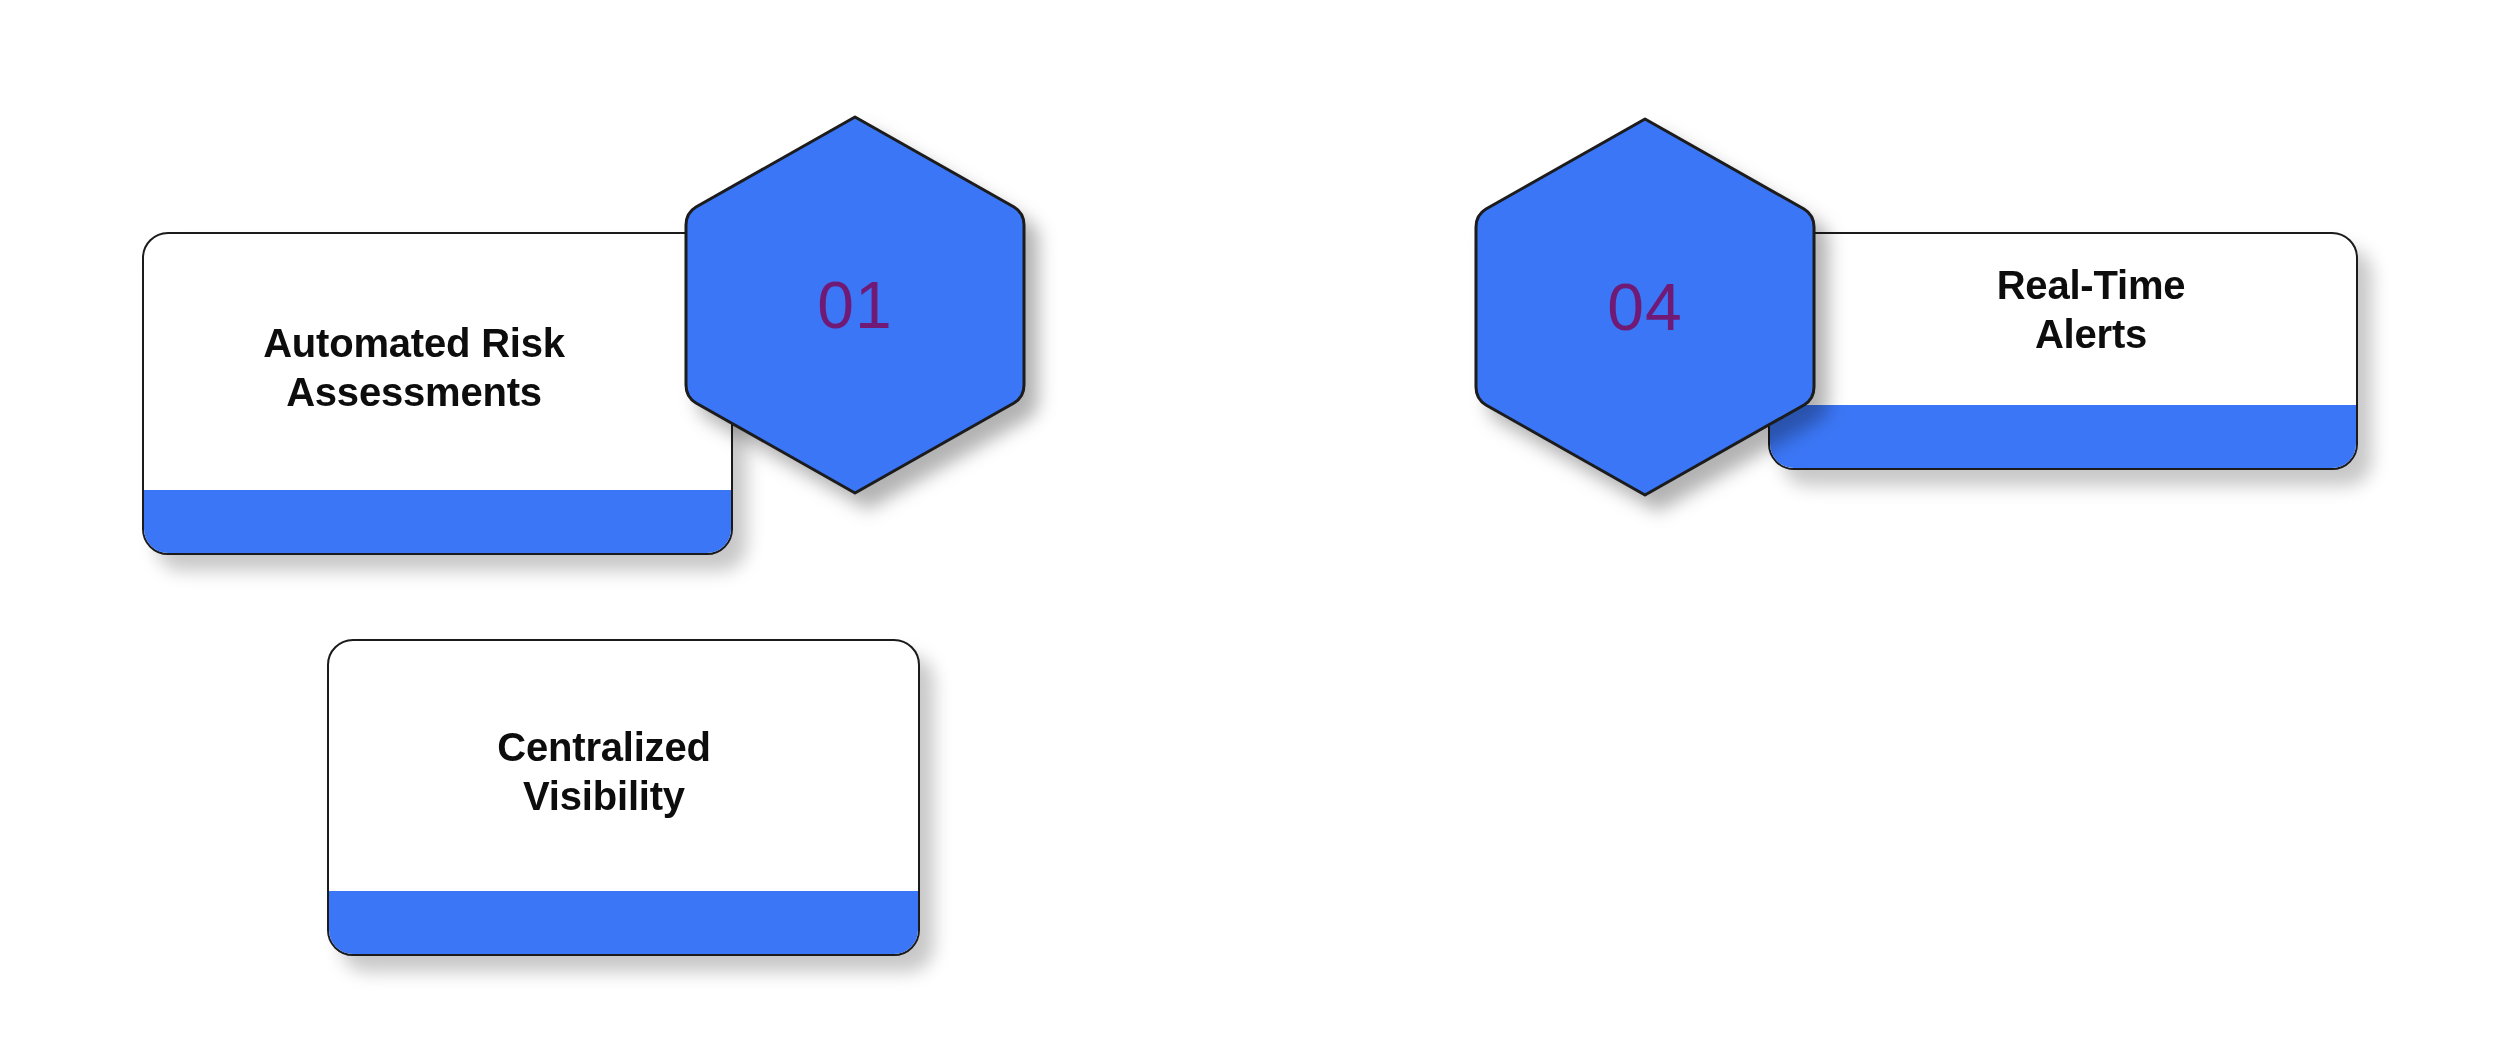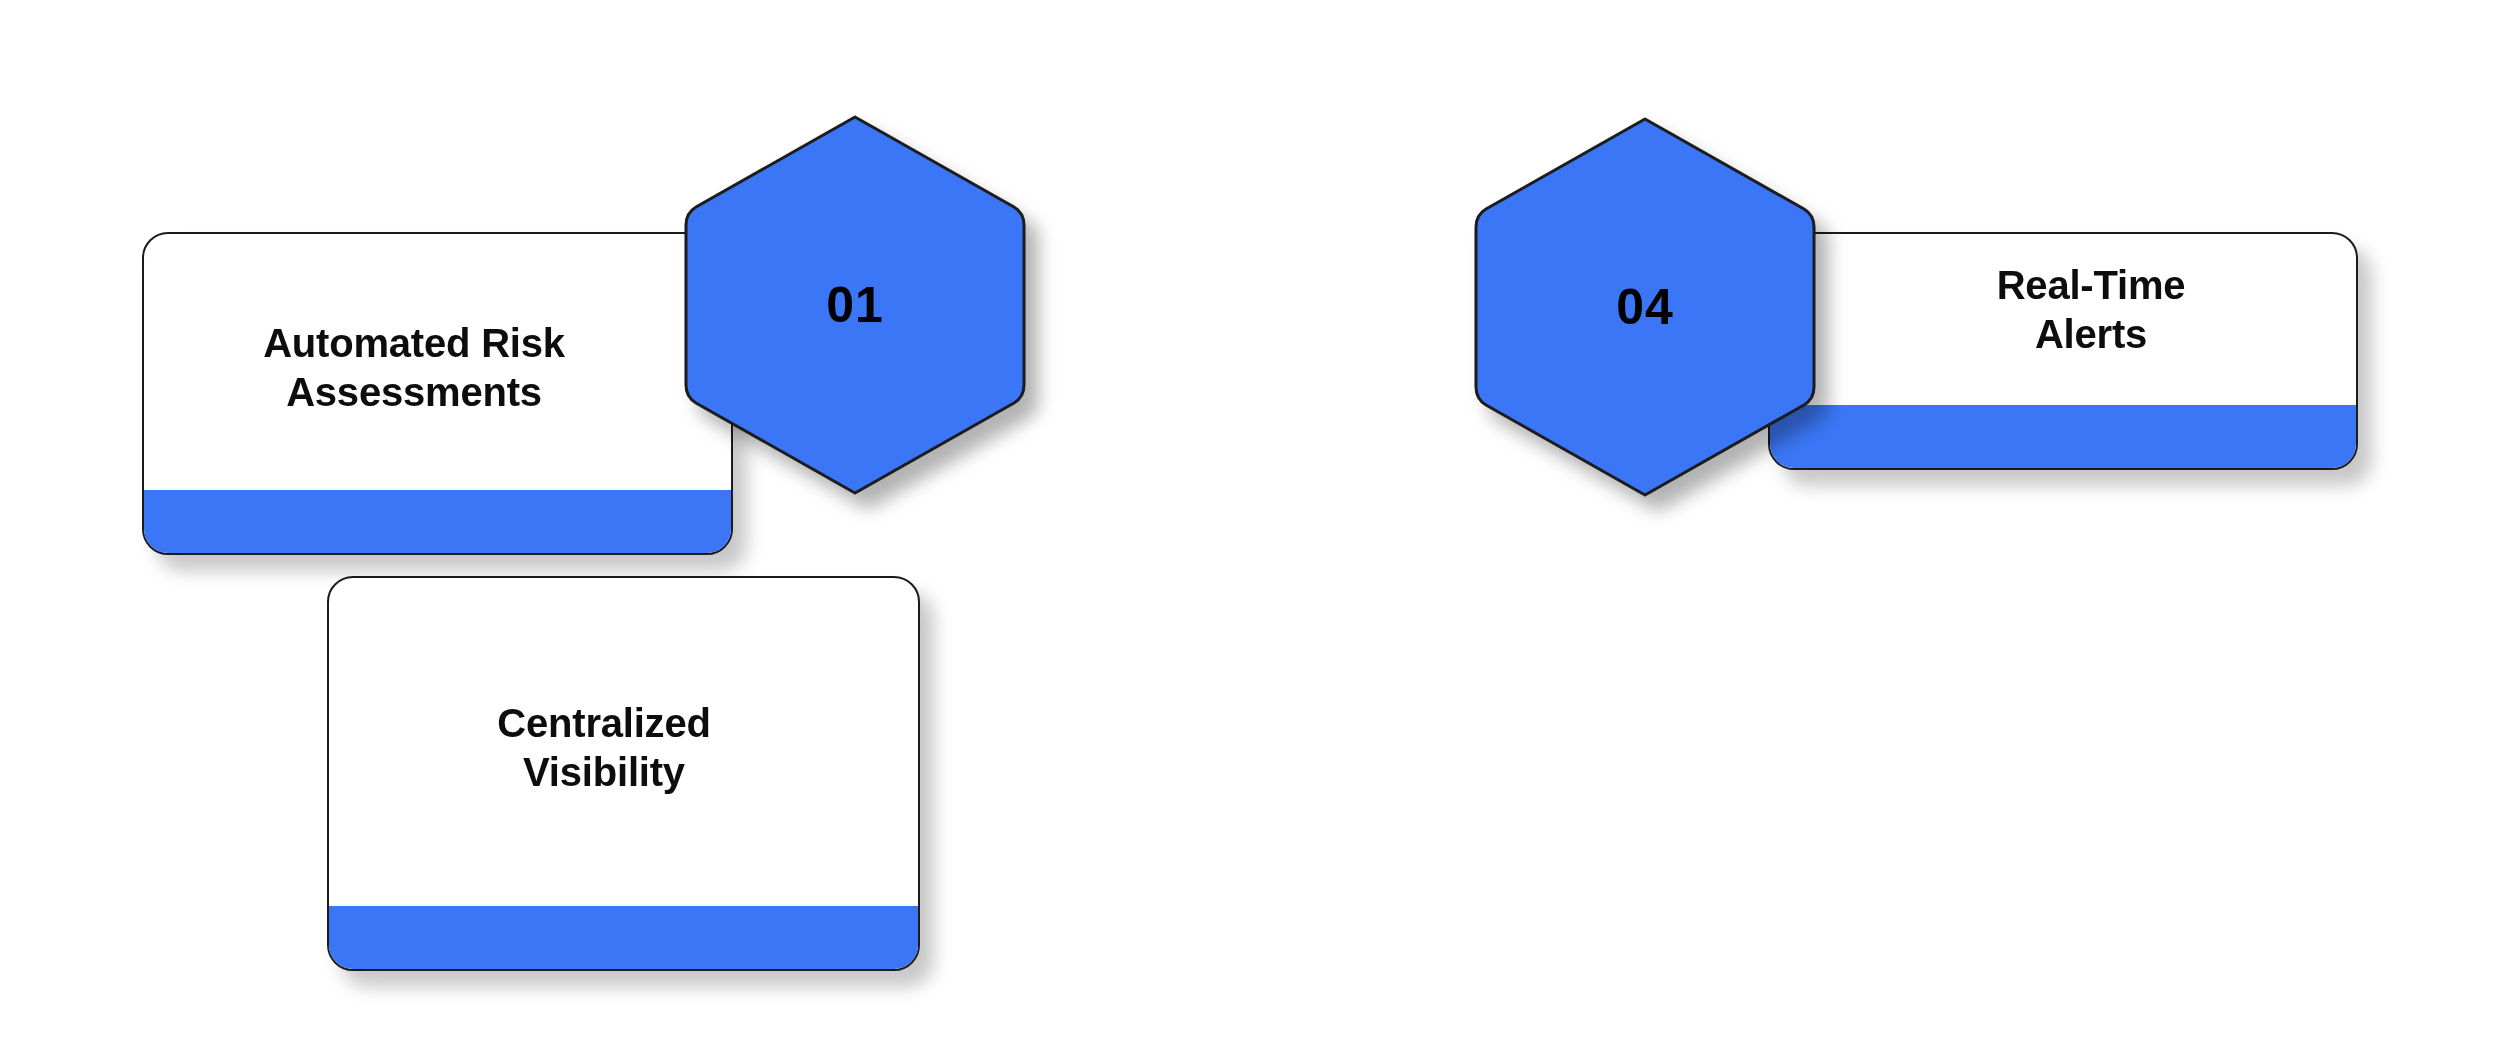--- a/index.html
+++ b/index.html
@@ -48,21 +48,21 @@
   }
   .card-accent {
     flex: 0 0 auto;
     height: 63px;
     width: 100%;
     background: #3B76F6;
   }
 
   
   #card-1 { left: 142px;  top: 232px; width: 591px; height: 323px; }
-  #card-2 { left: 327px;  top: 576px; width: 593px; height: 395px; }
+  #card-2 { left: 327px;  top: 639px; width: 593px; height: 317px; }
   #card-3 { left: 1585px; top: 608px; width: 593px; height: 317px; }
   #card-4 { left: 1768px; top: 232px; width: 590px; height: 238px; gap: 32px; }
 
   
   #card-1 .card-body { justify-content: flex-start; padding-left: 20px; }
   #card-1 .card-title { width: 500px; }
   #card-2 .card-body { justify-content: flex-start; padding-left: 30px; }
   #card-2 .card-title { width: 490px; }
   #card-3 .card-body { justify-content: flex-end; padding-right: 26px; }
   #card-3 .card-title { width: 490px; }
@@ -81,23 +81,23 @@
     width: 100%;
     height: 100%;
     overflow: visible;
   }
   .hex-label {
     position: absolute;
     inset: 0;
     display: flex;
     align-items: center;
     justify-content: center;
-    color: #000000;
-    font-size: 50px;
-    font-weight: 700;
+    color: #701a75;
+    font-size: 66px;
+    font-weight: 400;
     letter-spacing: 1px;
     line-height: 1;
     pointer-events: none;
   }
 
   #hex-01 { left: 682px;  top: 113px; }
   #hex-02 { left: 874px;  top: 489px; }
   #hex-03 { left: 1284px; top: 491px; }
   #hex-04 { left: 1472px; top: 115px; }
 </style>

